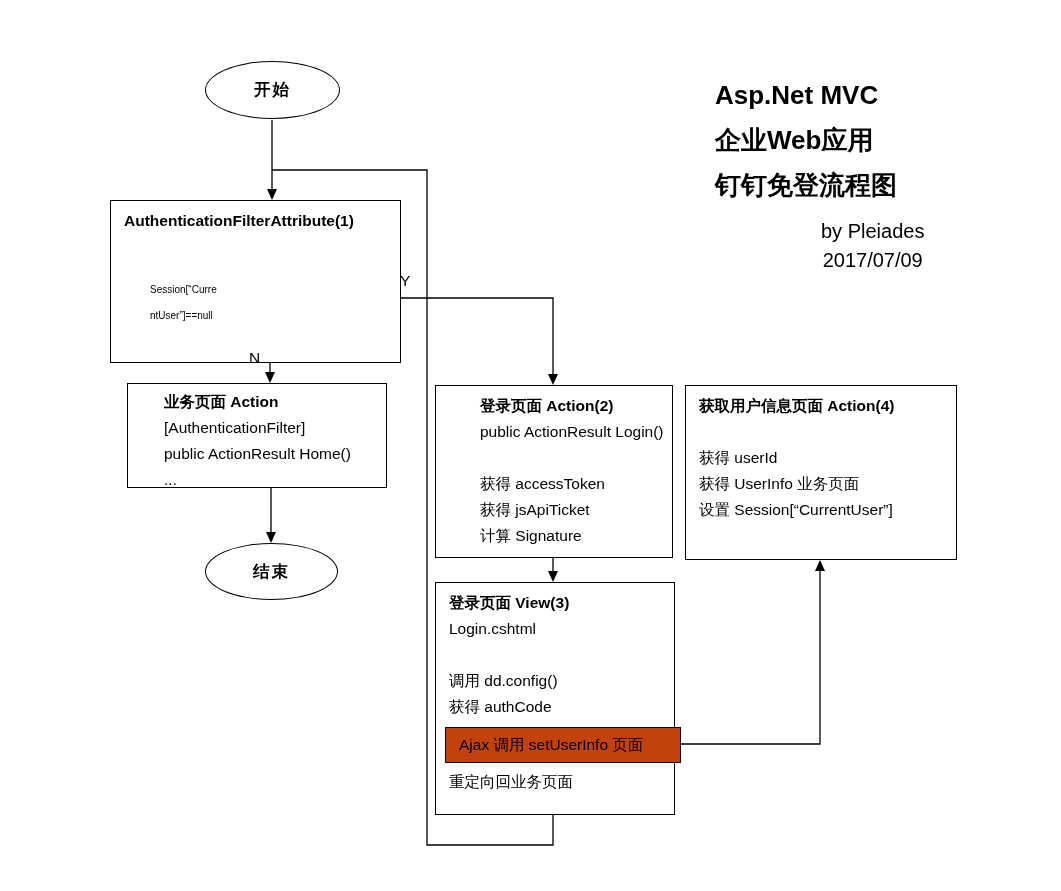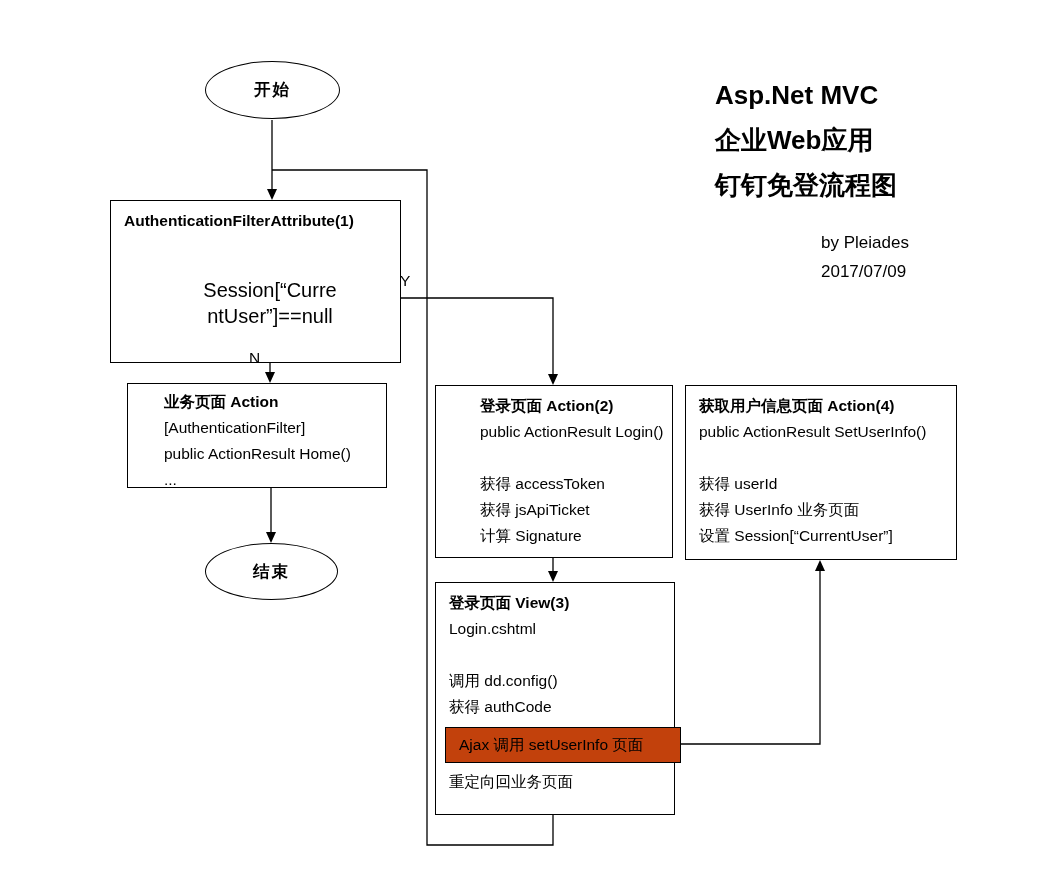--- a/index.html
+++ b/index.html
@@ -37,44 +37,45 @@
     box-sizing: border-box;
     display: flex;
     align-items: center;
     justify-content: center;
     font-size: 16.5px;
     font-weight: 600;
     letter-spacing: 2px;
   }
   .diamond-label {
     position: absolute;
-    text-align: center;
-    font-size: 20px;
+    text-align: left;
+    font-size: 10px;
     line-height: 26px;
     white-space: nowrap;
   }
   .branch-label {
     position: absolute;
     font-size: 15.5px;
     line-height: 16px;
   }
   .title-block {
     position: absolute;
     left: 715px; top: 73px;
     font-size: 26px;
     font-weight: bold;
     line-height: 45px;
     white-space: nowrap;
   }
   .byline-block {
     position: absolute;
-    left: 821px; top: 228px;
-    font-size: 17px;
+    left: 821px; top: 217px;
+    font-size: 20px;
     line-height: 29px;
     white-space: nowrap;
+    text-align: center;
   }
   .ajax-box {
     position: absolute;
     left: 445px; top: 727px;
     width: 236px; height: 36px;
     border: 1.5px solid #000000;
     background: #c2410c;
     box-sizing: border-box;
     display: flex;
     align-items: center;
@@ -164,21 +165,20 @@
     <div class="line bold">登录页面 Action(2)</div>
     <div class="line">public ActionResult Login()</div>
     <div class="line"></div>
     <div class="line">获得 accessToken</div>
     <div class="line">获得 jsApiTicket</div>
     <div class="line">计算 Signature</div>
   </div>
 
   <div class="node-box" style="left:685px; top:385px; width:272px; height:175px;">
     <div class="line bold">获取用户信息页面 Action(4)</div>
-    <div class="line">public ActionResult SetUserInfo()</div>
     <div class="line"></div>
     <div class="line">获得 userId</div>
     <div class="line">获得 UserInfo 业务页面</div>
     <div class="line">设置 Session[“CurrentUser”]</div>
   </div>
 
   <div class="node-box" style="left:435px; top:582px; width:240px; height:233px;">
     <div class="line bold">登录页面 View(3)</div>
     <div class="line">Login.cshtml</div>
     <div class="line"></div>

